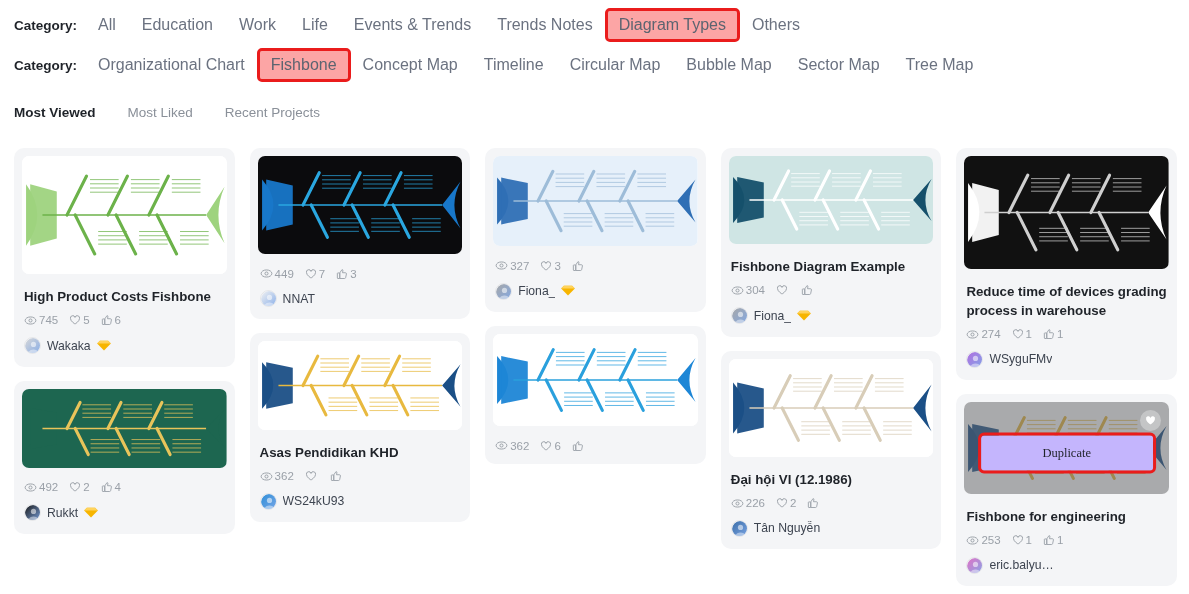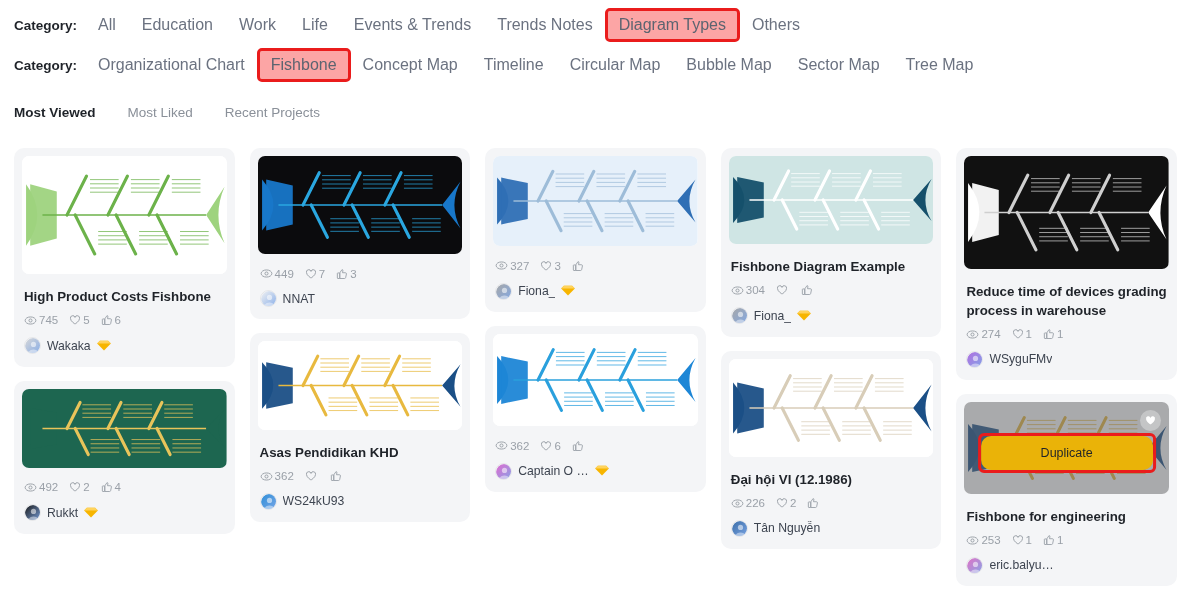--- a/index.html
+++ b/index.html
@@ -103,24 +103,24 @@
   }
   .dup-wrap {
     position:absolute; left:50%; top:56%;
     transform: translate(-50%,-50%);
     width: 84%;
     z-index: 4;
     outline: 3px solid #ea1c1c;
     border-radius: 3px;
   }
   .dup-btn {
-    background:#eab308; color:#1f2329;
+    background:#c4b5fd; color:#1f2329;
     font-size:12.5px; text-align:center;
-    padding: 10px 0; border-radius: 10px;
-    cursor:pointer; width:100%;
+    padding: 10px 0; border-radius: 0;
+    cursor:pointer; width:100%;font-family:Liberation Serif, serif;
   }
   .heart-btn {
     position:absolute; right:8px; top:8px; z-index:5;
     width:21px; height:21px; border-radius:50%;
     background: rgba(255,255,255,.32);
     display:flex; align-items:center; justify-content:center;
     cursor:pointer;
   }
 </style>
 </head>
@@ -657,38 +657,20 @@
             <span class="stat">
         <span>
                 <svg width="12" height="12" viewBox="0 0 16 16" fill="none" stroke="#9aa0a8" stroke-width="1.2">
                   <path d="M5 14V6.6l3-4.5c.9 0 1.4.7 1.2 1.6L8.7 6.3h3.9c.9 0 1.5.8 1.3 1.6l-1 4.8c-.1.7-.7 1.3-1.4 1.3H5z"></path>
                   <rect x="1.8" y="6.6" width="3.2" height="7.4" rx=".6"></rect>
                 </svg>
               </span>
               <span></span>
             </span>
           </div>
-      <div class="author">
-      <span class="avatar"><svg width="17" height="17" viewBox="0 0 17 17">
-    <defs>
-                  <linearGradient id="g_CaptainO" x1="0" y1="0" x2="1" y2="1">
-      <stop offset="0" stop-color="#e06bd0"></stop>
-                    <stop offset="1" stop-color="#7fa8e8"></stop>
-                  </linearGradient>
-                </defs>
-    <circle cx="8.5" cy="8.5" r="8.5" fill="url(#g_CaptainO)"></circle>
-    <circle cx="8.5" cy="6.4" r="2.6" fill="rgba(255,255,255,.55)"></circle>
-    <path d="M2.6 16.2c.9-3 3.1-4.6 5.9-4.6s5 1.6 5.9 4.6z" fill="rgba(255,255,255,.45)"></path>
-  </svg></span>
-      <span class="author-name">Captain O …</span>
-      <span><svg class="vip" viewBox="0 0 20 16">
-                <path d="M4 1h12l4 4.2-10 9.9L0 5.2 4 1z" fill="#f7b500"></path>
-                <path d="M4 1h12l4 4.2H0L4 1z" fill="#ffd35c"></path>
-              </svg></span>
-    </div>
     </div></div><div class="card">
     <div class="thumb">
       <svg class="thumb-inner" viewBox="0 0 210 88" width="100%" height="88" preserveAspectRatio="none">
     <rect width="210" height="88" fill="#cfe5e4"></rect>
     <path d="M4.2 21.119999999999997 Q27.3 44 4.2 66.88 Z" fill="#15506b"></path>
     <path d="M8.4 21.119999999999997 L35.7 26.4 L35.7 61.6 L8.4 66.88 Z" fill="#15506b" opacity=".95"></path>
     <line x1="21" y1="44" x2="189" y2="44" stroke="#ffffff" stroke-width="1.4"></line>
     <line x1="46.2" y1="44" x2="61.160000000000004" y2="14.959999999999997" stroke="#ffffff" stroke-width="3.2" stroke-linecap="round"></line>
             <line x1="63.800000000000004" y1="17.6" x2="93.2" y2="17.6" stroke="#ffffff" stroke-width="1" opacity=".75"></line>
             <line x1="63.800000000000004" y1="21.8" x2="93.2" y2="21.8" stroke="#ffffff" stroke-width="1" opacity=".75"></line>

